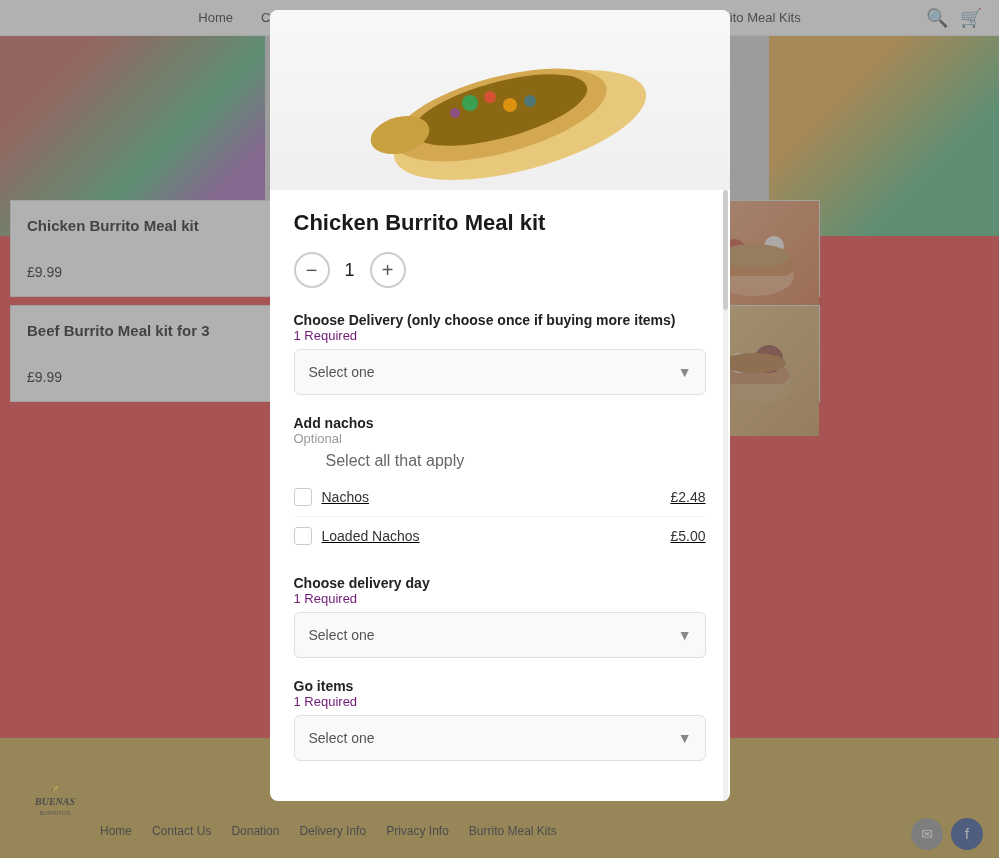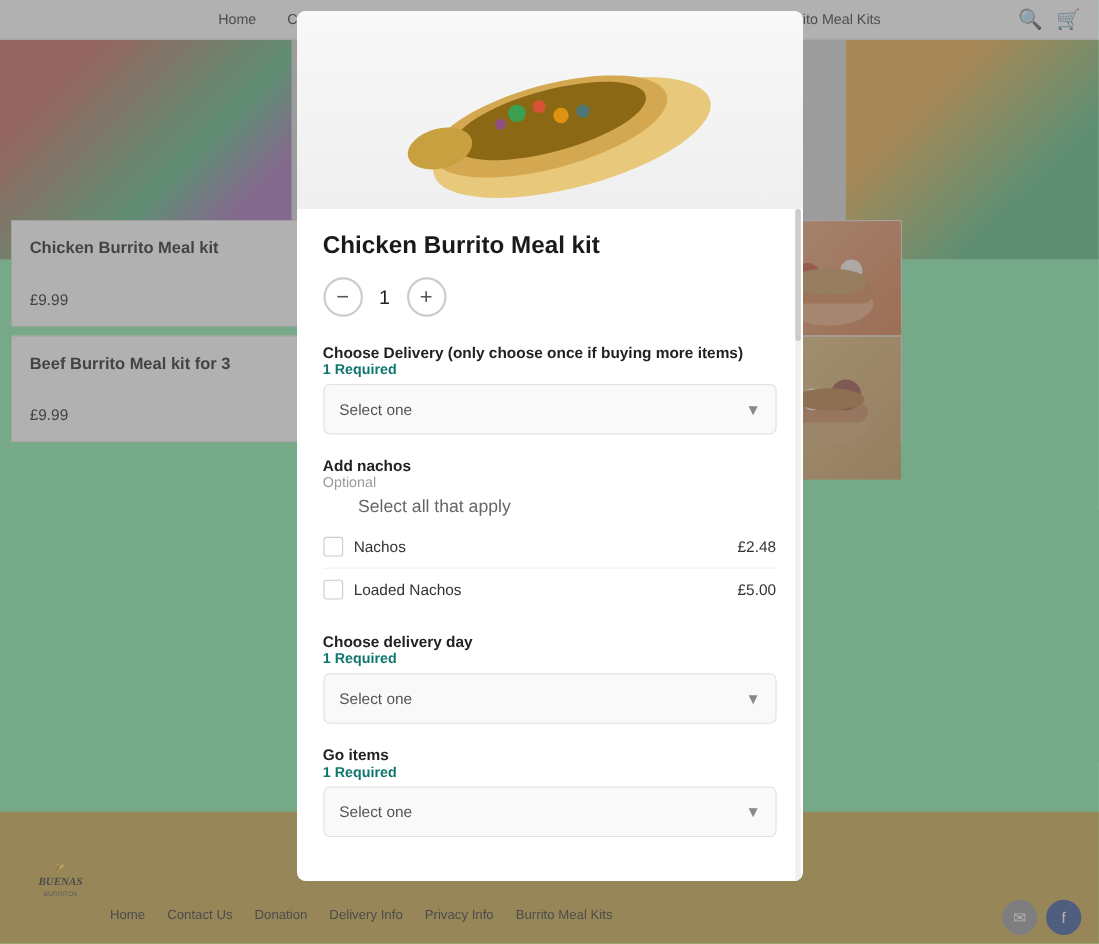--- a/index.html
+++ b/index.html
@@ -11,21 +11,21 @@
       overflow: hidden;
       position: relative;
     }
 
     
     .bg-page {
       position: absolute;
       top: 0; left: 0;
       width: 999px;
       height: 858px;
-      background: #86efac;
+      background: #ef4444;
     }
 
     
     .top-nav {
       background: #fff;
       height: 36px;
       display: flex;
       align-items: center;
       justify-content: center;
       gap: 28px;
@@ -248,22 +248,22 @@
     }
     .section-title {
       font-size: 14px;
       font-weight: 600;
       color: #222;
       flex: 1;
       padding-right: 10px;
     }
     .section-required {
       font-size: 13px;
-      color: #0f766e;
-      font-weight: 700;
+      color: #701a75;
+      font-weight: 400;
       white-space: nowrap;
     }
     .section-optional {
       font-size: 13px;
       color: #999;
       font-weight: 400;
     }
     .section-subtitle {
       font-size: 16px;
       color: #666;
@@ -298,20 +298,21 @@
       font-size: 14px;
     }
 
     
     .checkbox-item {
       display: flex;
       align-items: center;
       justify-content: space-between;
       padding: 10px 0;
       border-bottom: 1px solid #f0f0f0;
+      text-decoration: underline;
     }
     .checkbox-item:last-child {
       border-bottom: none;
     }
     .checkbox-left {
       display: flex;
       align-items: center;
       gap: 10px;
     }
     .checkbox-input {

